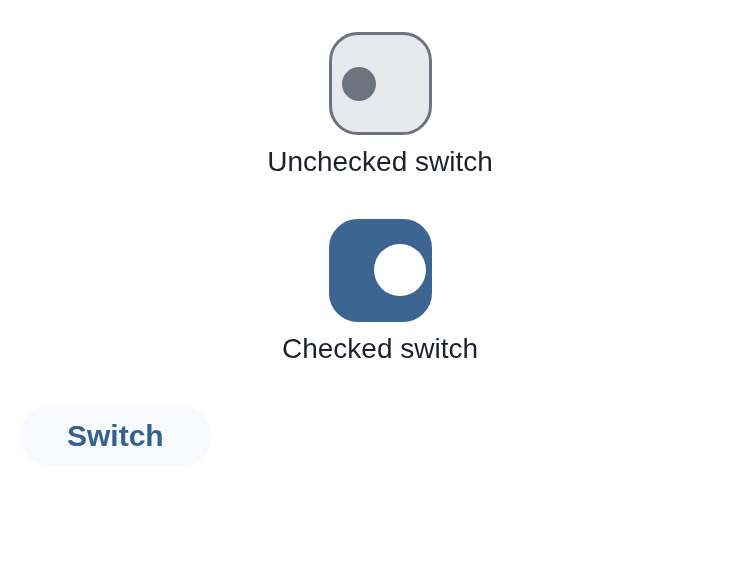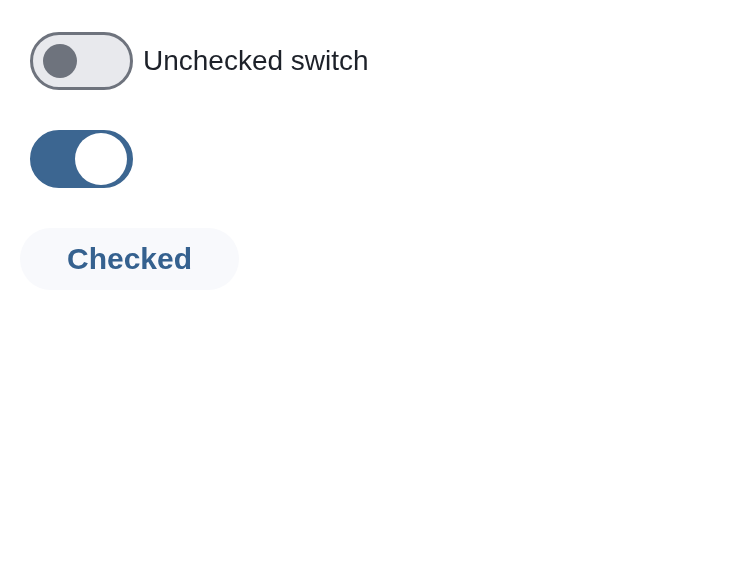--- a/index.html
+++ b/index.html
@@ -1,15 +1,15 @@
 <!DOCTYPE html>
 <html style="--page-bg: #ffffff; --accent: #3c6691; --track-bg: #e8e9ed; --track-border: #6e737d; --thumb-unchecked: #6e737d; --thumb-checked: #ffffff; --thumb-disabled: #a9abb0; --label-text: #1d2129; --button-bg: #f8f9fc; --button-text: #35618f;"><head>
 <meta charset="utf-8">
 <style>
-  * { box-sizing: border-box; margin: 0; padding: 0; }
+  * { box-sizing: border-box; margin: 0; padding: 0; flex-direction: column; }
   html, body {
     width: 730px;
     height: 566px;
     background: #ffffff;
     overflow: hidden;
     font-family: "Liberation Sans", "DejaVu Sans", sans-serif;
   }
   .page {
     width: 730px;
     height: 566px;
@@ -95,19 +95,20 @@
     <button class="switch" role="switch" aria-checked="false">
       <span class="thumb"></span>
     </button>
     <span class="switch-label">Unchecked switch</span>
   </div>
 
   <div class="row switch-first">
     <button class="switch checked" role="switch" aria-checked="true">
       <span class="thumb"></span>
     </button>
+    <span class="switch-label">Checked switch</span>
   </div>
 
 
 
-  <button class="submit-btn" type="submit">Checked</button>
+  <button class="submit-btn" type="submit">Switch</button>
 
 </div>
 
 </body></html>

